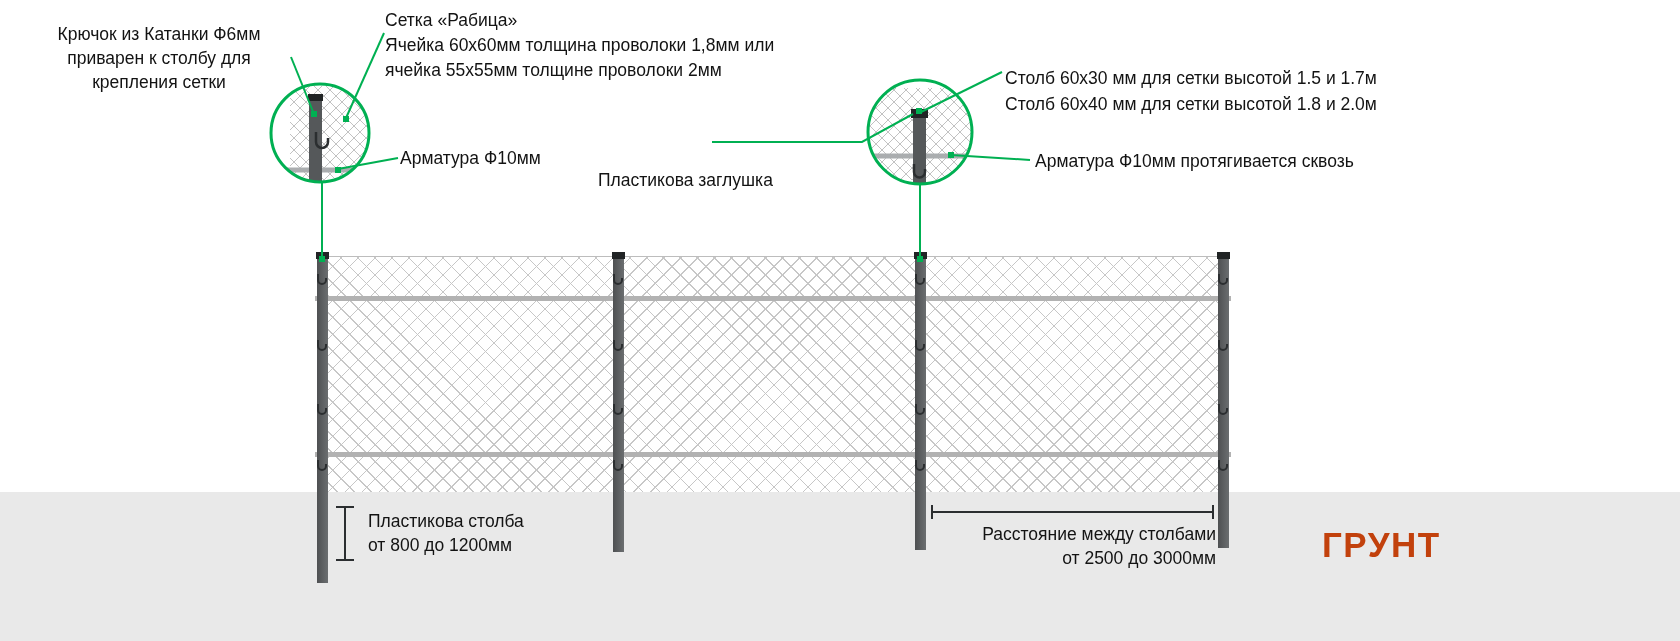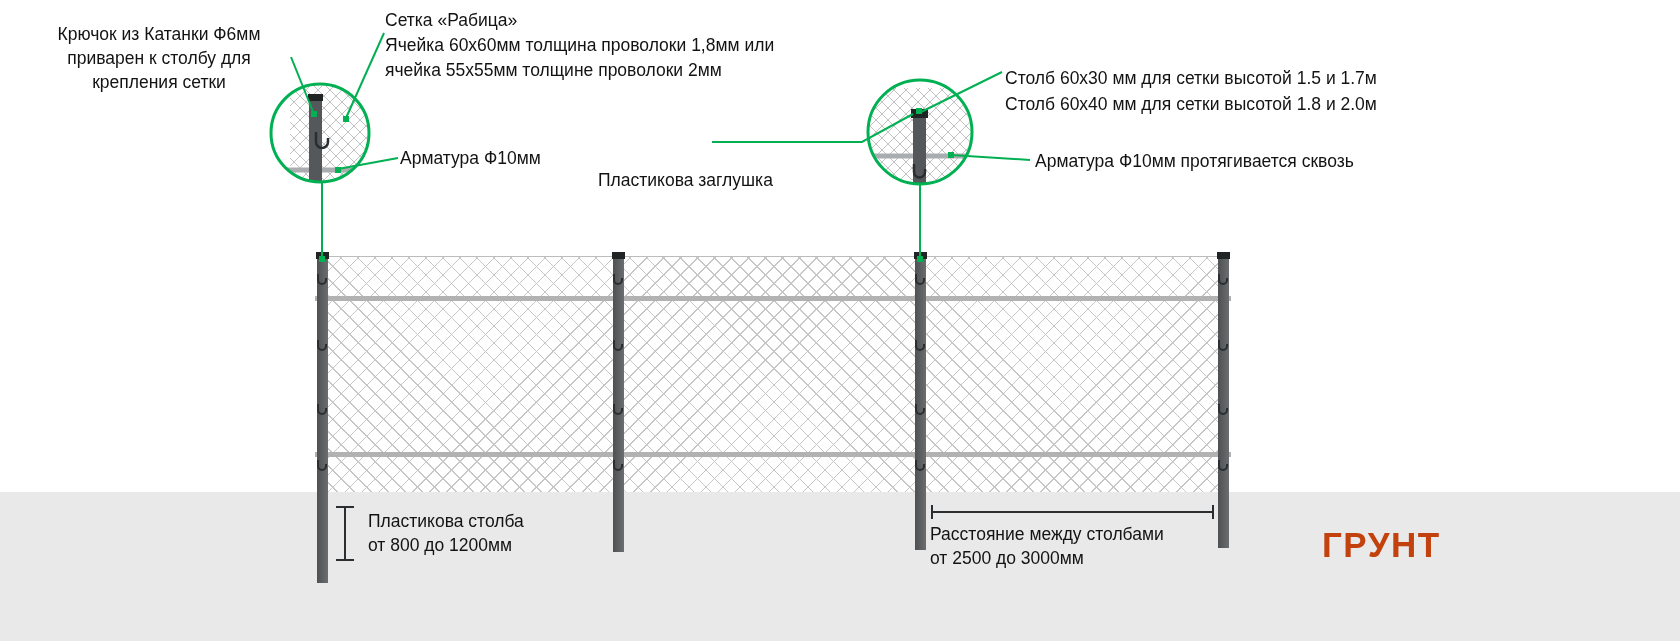--- a/index.html
+++ b/index.html
@@ -79,21 +79,21 @@
     color: #131313;
     white-space: nowrap;
   }
   .lbl-hook     { left: 28px;   top: 22px;  width: 262px; text-align: center; white-space: normal; }
   .lbl-mesh     { left: 385px;  top: 8px;   line-height: 25px; }
   .lbl-rebar    { left: 400px;  top: 146px; }
   .lbl-cap      { left: 598px;  top: 120px; margin-top: 48px; }
   .lbl-postsize { left: 1005px; top: 65px;  line-height: 26px; text-align: center; }
   .lbl-rebarnote{ left: 1035px; top: 148px; line-height: 26px; }
   .lbl-depth    { left: 368px;  top: 509px; }
-  .lbl-spacing  { left: 930px;  top: 522px; width: 286px; text-align: left; }
+  .lbl-spacing  { left: 930px;  top: 522px; width: 286px; text-align: right; }
 
   .logo {
     position: absolute;
     left: 1322px; top: 525px;
     font-size: 35px;
     font-weight: bold;
     letter-spacing: 1.5px;
     color: #c2410c;
   }
 </style>

